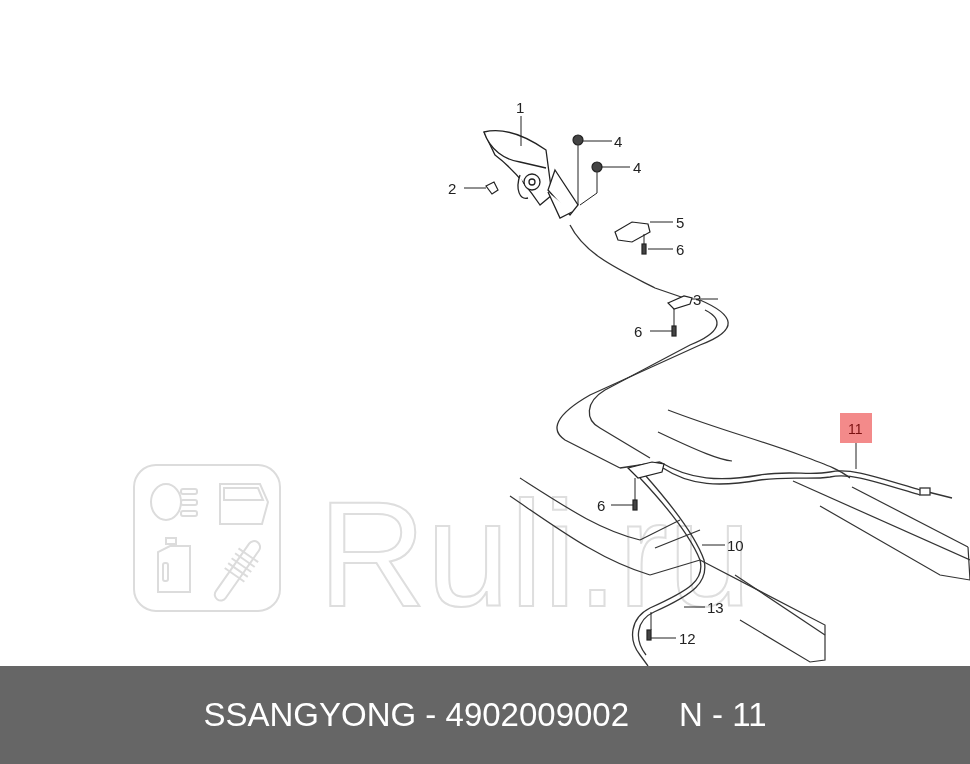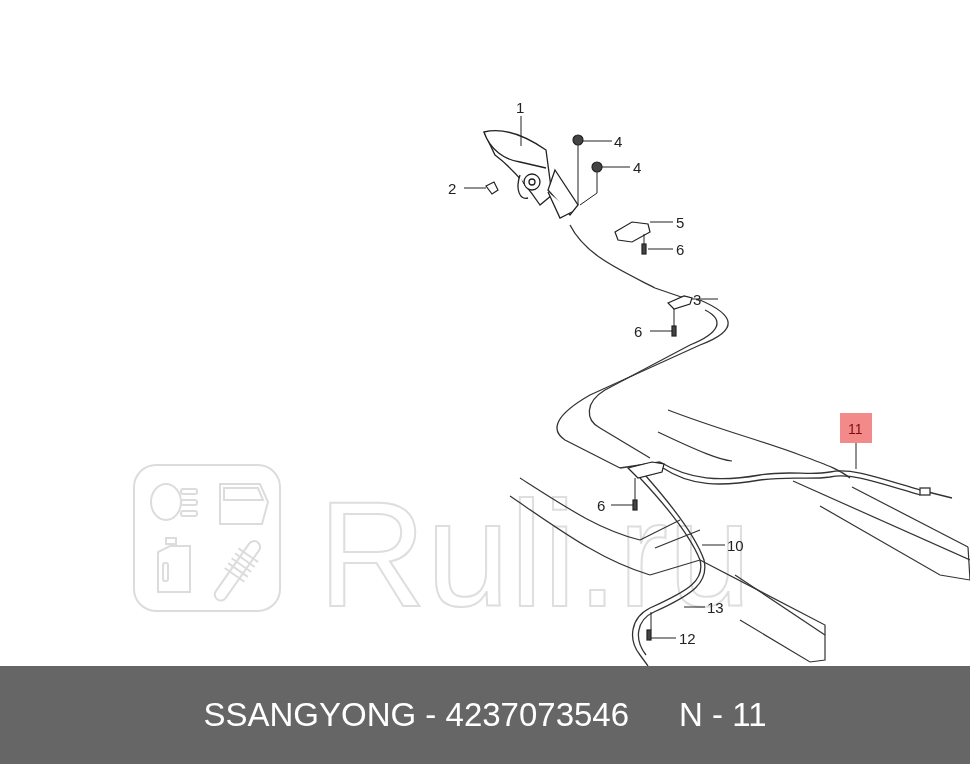--- a/index.html
+++ b/index.html
@@ -161,20 +161,20 @@
   <text class="callout highlight-label" x="848" y="434">11</text>
   <text class="callout" x="679" y="644">12</text>
   <text class="callout" x="707" y="613">13</text>
 </svg>
 
 <div id="footer">
   <span>SSANGYONG</span>
   <span>&nbsp;</span>
   <span>-</span>
   <span>&nbsp;</span>
-  <span>4237073546</span>
+  <span>4902009002</span>
   <span class="gap"></span>
   <span>N</span>
   <span>&nbsp;</span>
   <span>-</span>
   <span>&nbsp;</span>
   <span>11</span>
 </div>
 
 </body></html>

